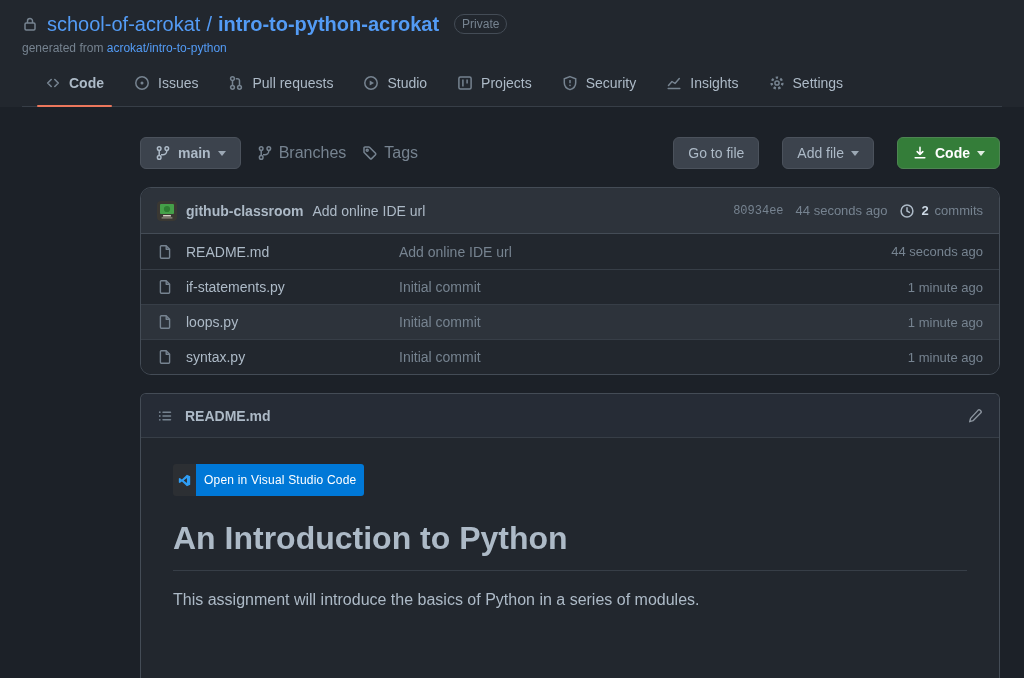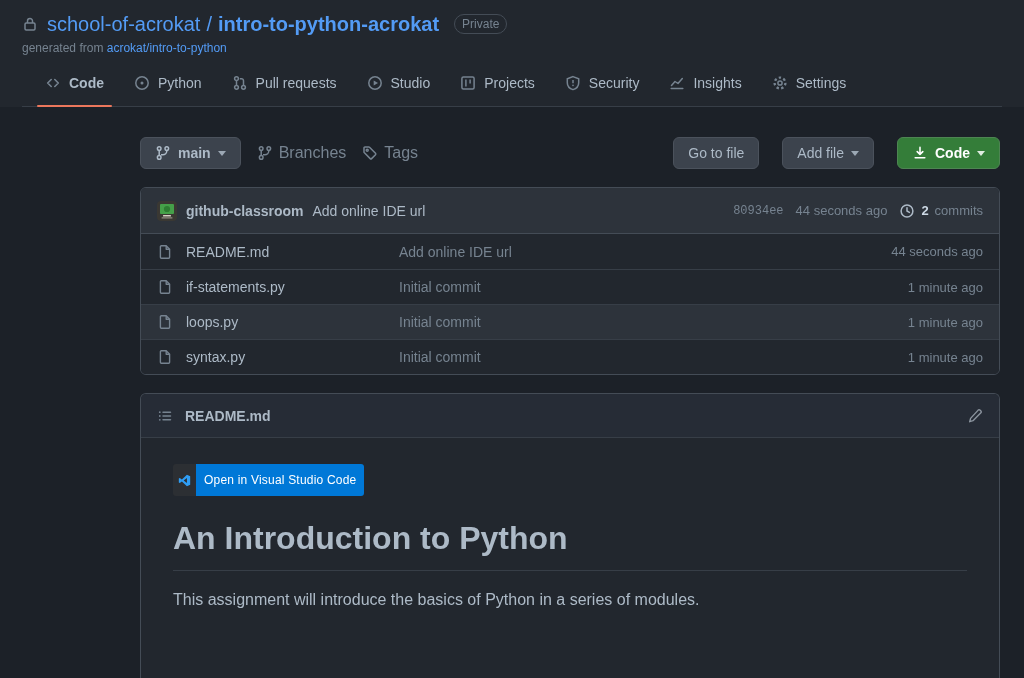--- a/index.html
+++ b/index.html
@@ -55,21 +55,21 @@
     padding:5px 14px; cursor:pointer; font-family:inherit;
   }
   .link-item { display:flex; align-items:center; gap:6px; color:#768390; font-size:16px; margin-left:16px; cursor:pointer; }
   .toolbar-right { margin-left:auto; display:flex; gap:23px; }
   .btn-primary {
     background:#347d39; border-color:#4d8552; color:#ffffff;
   }
   .caret { width:0; height:0; border-left:4px solid transparent; border-right:4px solid transparent; border-top:5px solid currentColor; opacity:.85; }
 
   
-  .files-box { margin-top:18px; border:1px solid #444c56; border-radius:6px; overflow:hidden; }
+  .files-box { margin-top:18px; border:1px solid #444c56; border-radius:11px; overflow:hidden; }
   .commit-header {
     display:flex; align-items:center; gap:9px; background:#2d333b;
     padding:10px 16px; height:46px; border-bottom:1px solid #444c56;
   }
   .avatar { width:20px; height:20px; border-radius:4px; overflow:hidden; cursor:pointer; flex:none; }
   .commit-author { font-size:14px; font-weight:600; cursor:pointer; }
   .commit-msg { font-size:14px; color:#adbac7; cursor:pointer; }
   .commit-meta { margin-left:auto; display:flex; align-items:center; gap:12px; }
   .commit-hash { font-family:"Liberation Mono", monospace; font-size:12px; color:#768390; cursor:pointer; }
   .commit-time { font-size:13px; color:#768390; }
@@ -138,21 +138,21 @@
       </span>
       <span>Code</span>
     </div>
     <div class="tab">
       <span class="t-icon">
         <svg width="16" height="16" viewBox="0 0 16 16" fill="none" stroke="currentColor" stroke-width="1.5">
           <circle cx="8" cy="8" r="6.2"></circle>
             <circle cx="8" cy="8" r="1.5" fill="currentColor" stroke="none"></circle>
         </svg>
       </span>
-      <span>Python</span>
+      <span>Issues</span>
     </div>
     <div class="tab">
       <span class="t-icon">
         <svg width="16" height="16" viewBox="0 0 16 16" fill="none" stroke="currentColor" stroke-width="1.5">
           <circle cx="4.5" cy="3.7" r="1.9"></circle>
             <path d="M4.5 5.6v4.8"></path>
             <circle cx="4.5" cy="12.3" r="1.9"></circle>
           <circle cx="11.5" cy="12.3" r="1.9"></circle>
             <path d="M7.8 3.7h1.7a2 2 0 0 1 2 2v4.7"></path>
         </svg>

